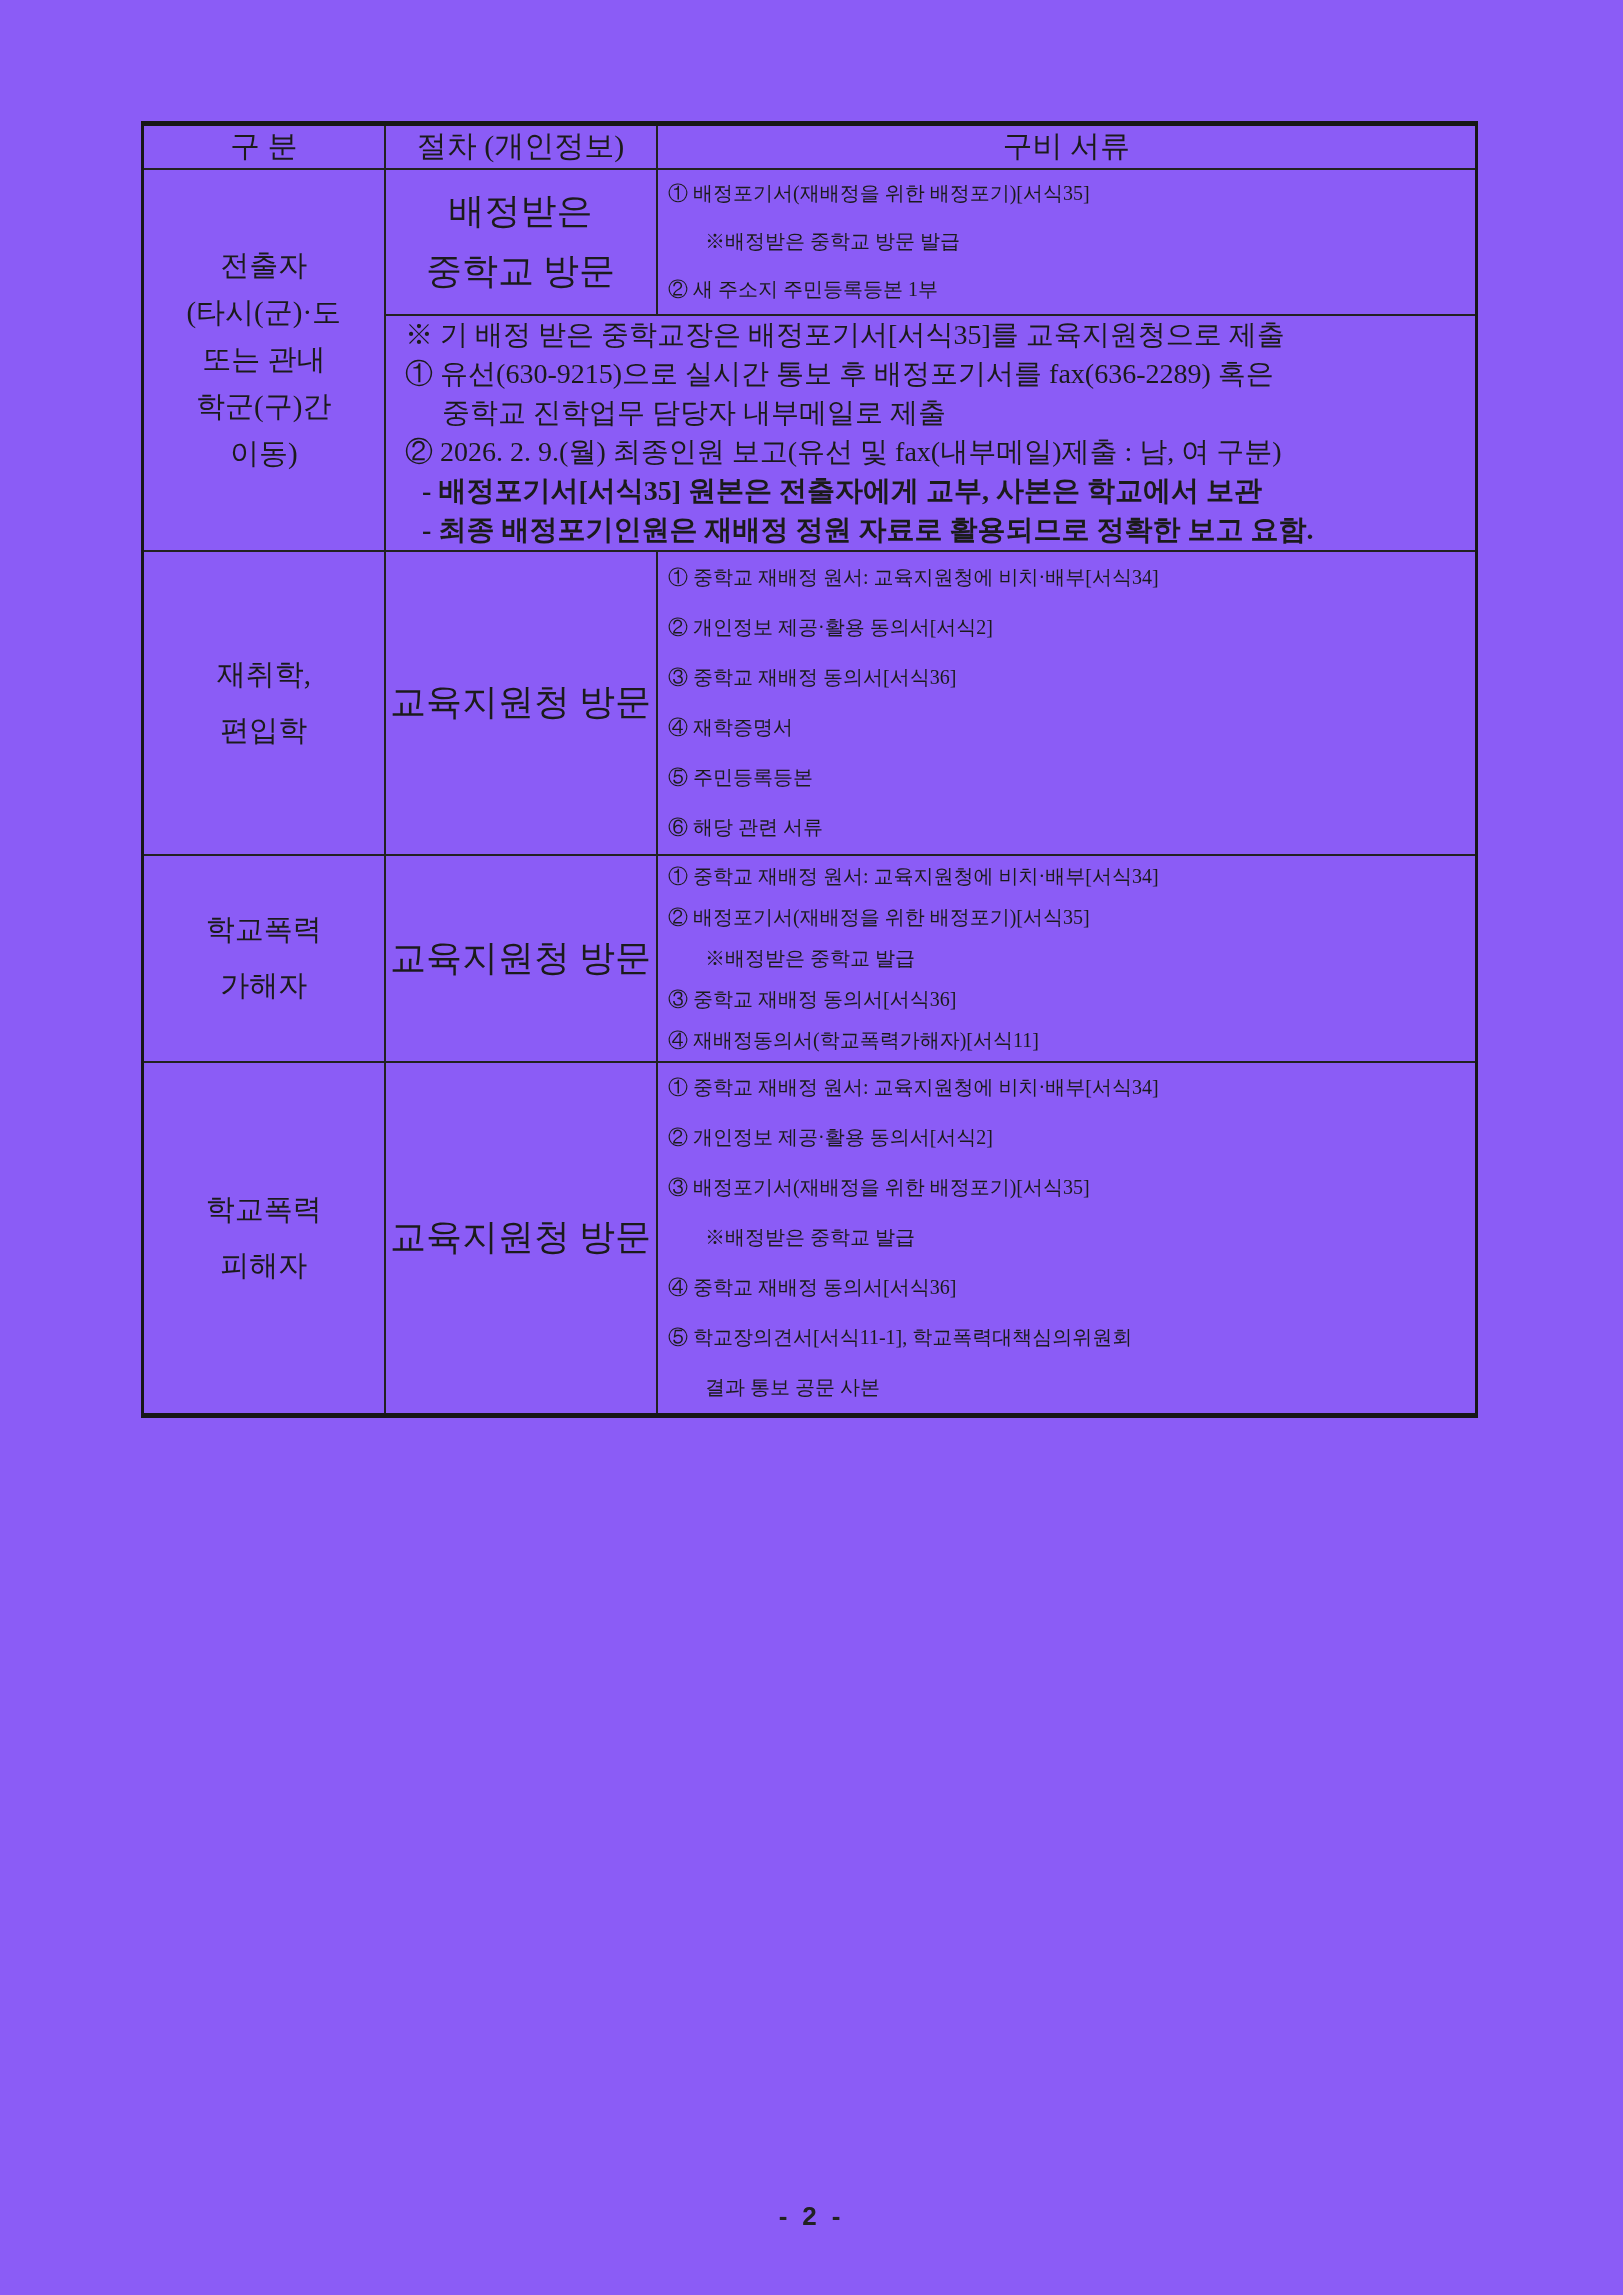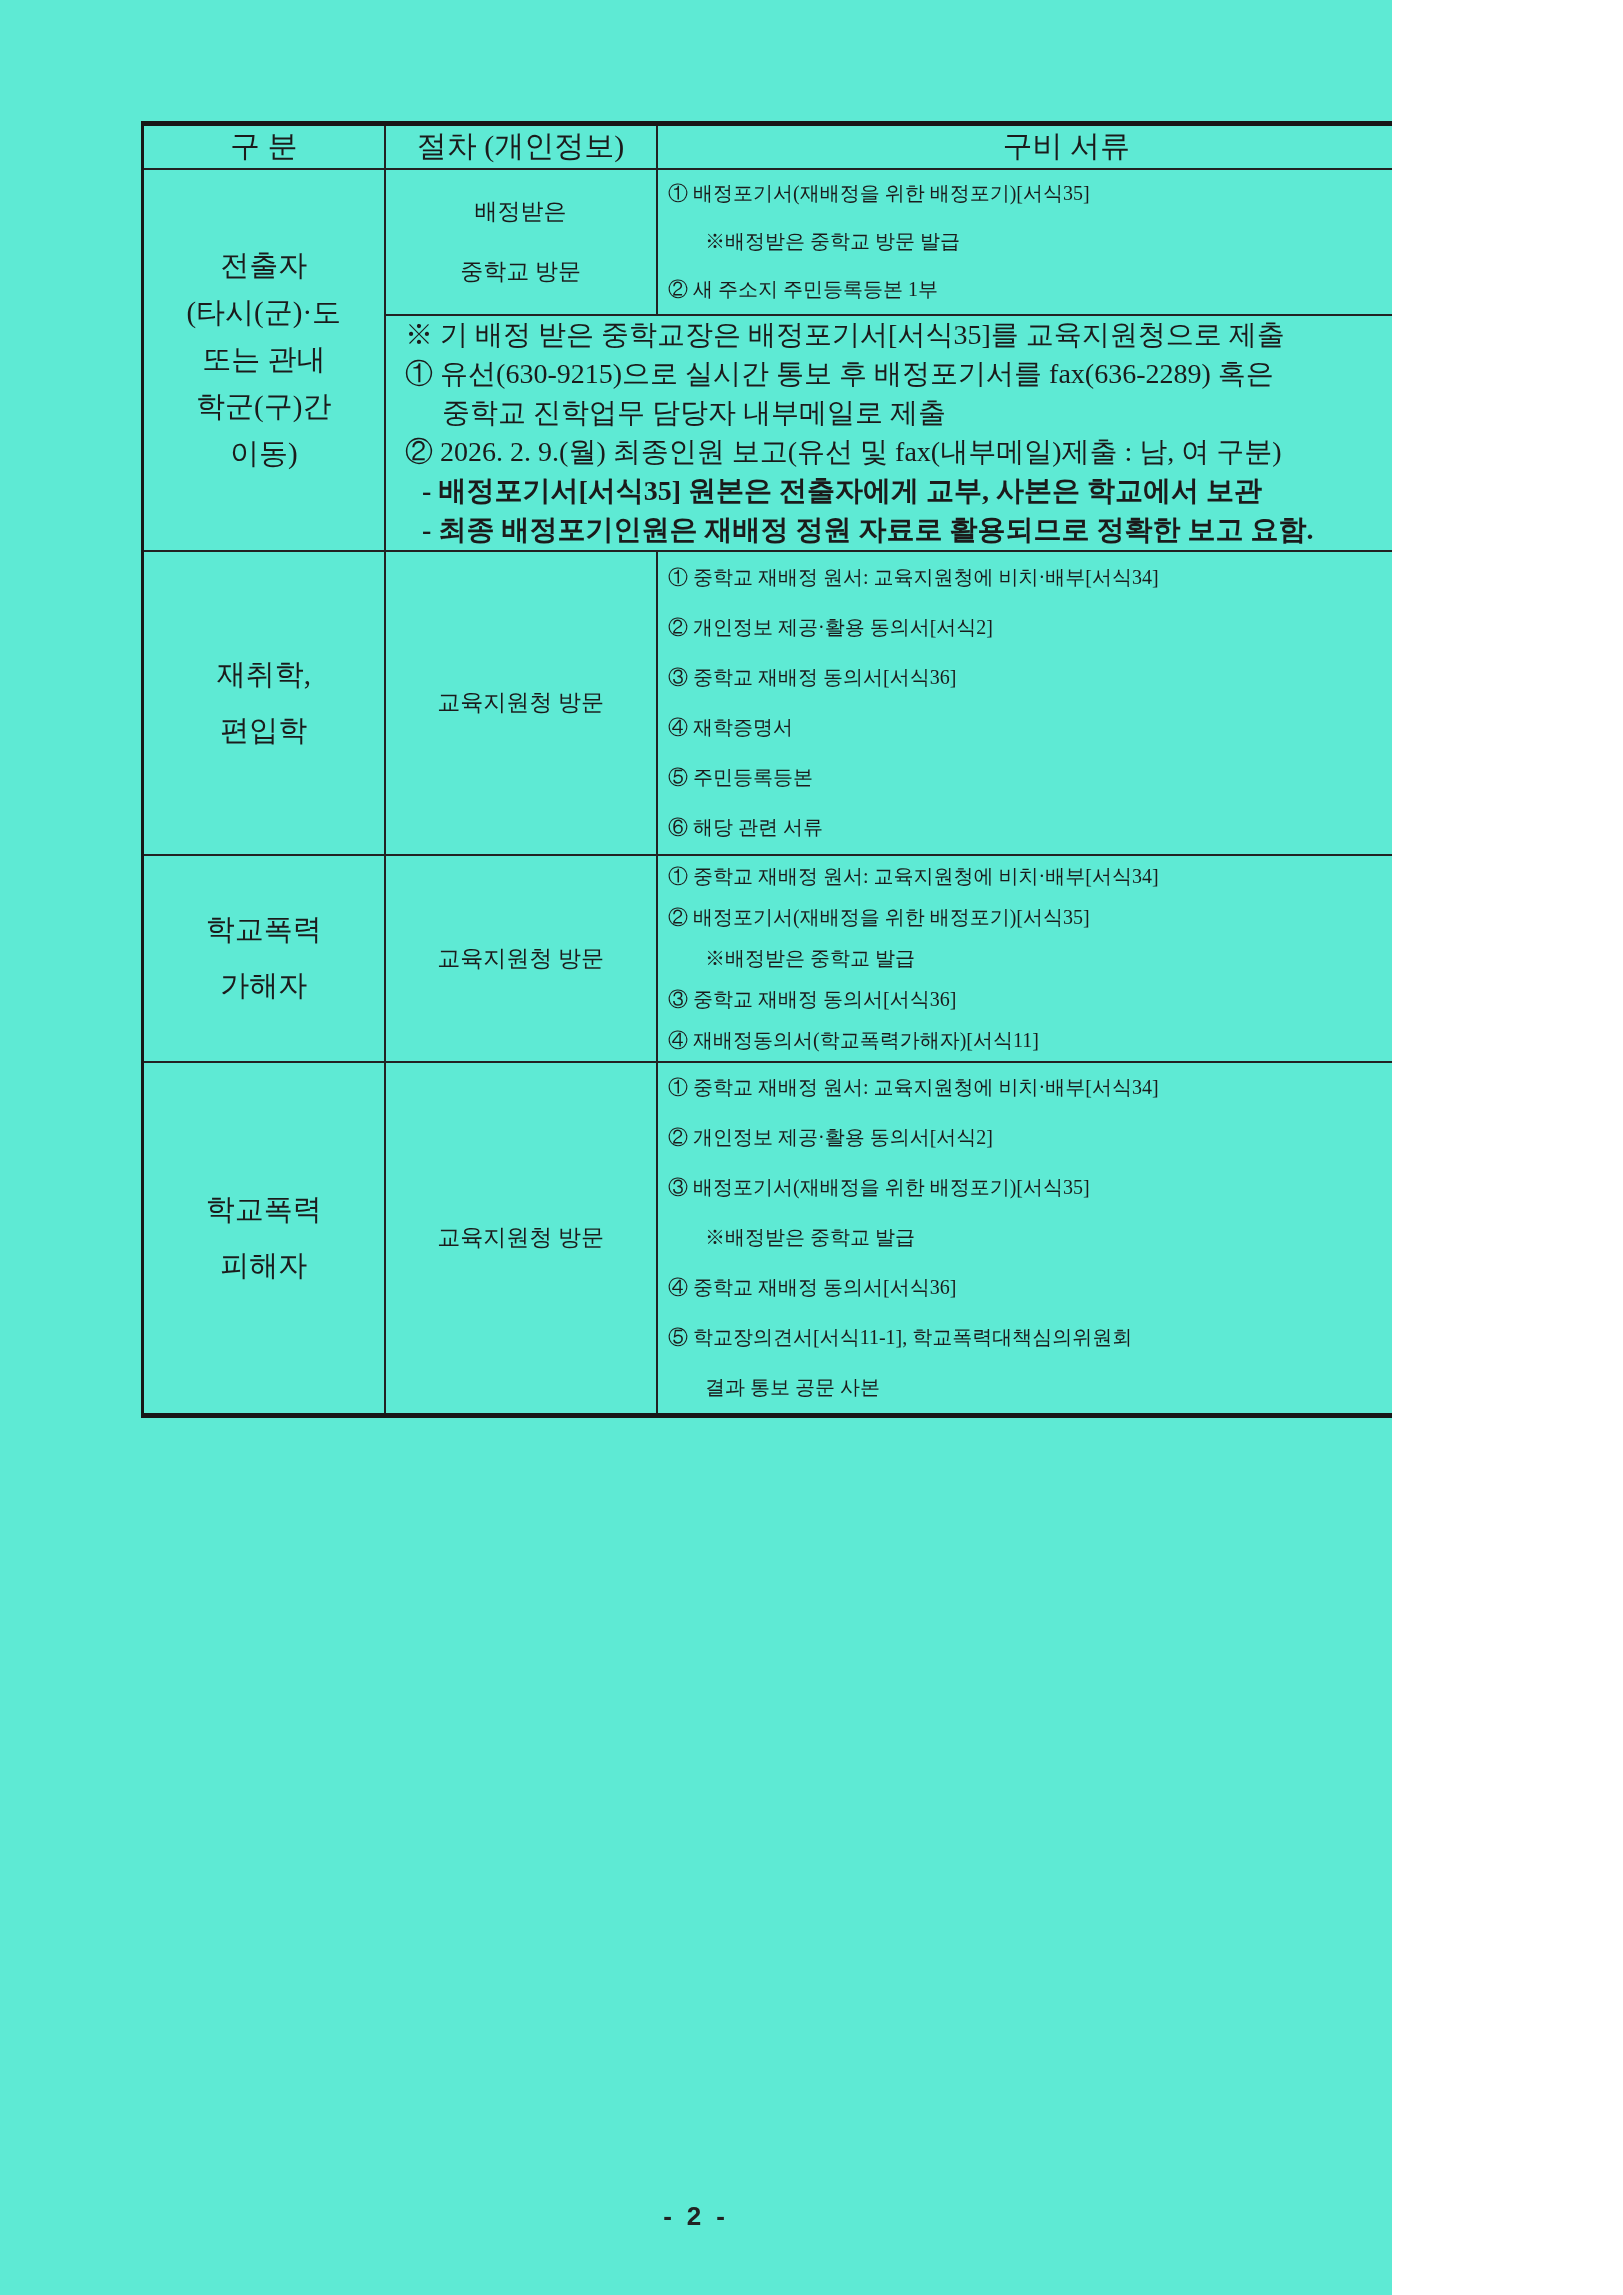--- a/index.html
+++ b/index.html
@@ -2,23 +2,23 @@
 <html style="font-size:10.5px"><head>
 <meta charset="utf-8">
 <style>
   html, body {
     margin: 0;
     padding: 0;
     background: #ffffff;
   }
   .page {
     position: relative;
-    width: 1392px;
+    width: 1623px;
     height: 2295px;
-    background: #5eead4;
+    background: #8b5cf6;
     font-family: "Liberation Serif", "DejaVu Serif", serif;
     color: #1b1b1b;
     overflow: hidden;
   }
   table.doc-table {
     position: absolute;
     left: 141px;
     top: 121px;
     width: 1334px;
     border-collapse: collapse;
@@ -53,21 +53,21 @@
   td.cat .line {
     height: 47px;
     display: flex;
     align-items: center;
     justify-content: center;
   }
   td.cat.pair .line { height: 56px; }
 
   td.proc {
     text-align: center;
-    font-size: 23px;
+    font-size: 36px;
     font-family: Liberation Serif, serif;
   }
   td.proc .line {
     height: 60px;
     display: flex;
     align-items: center;
     justify-content: center;
   }
 
   td.docs {

